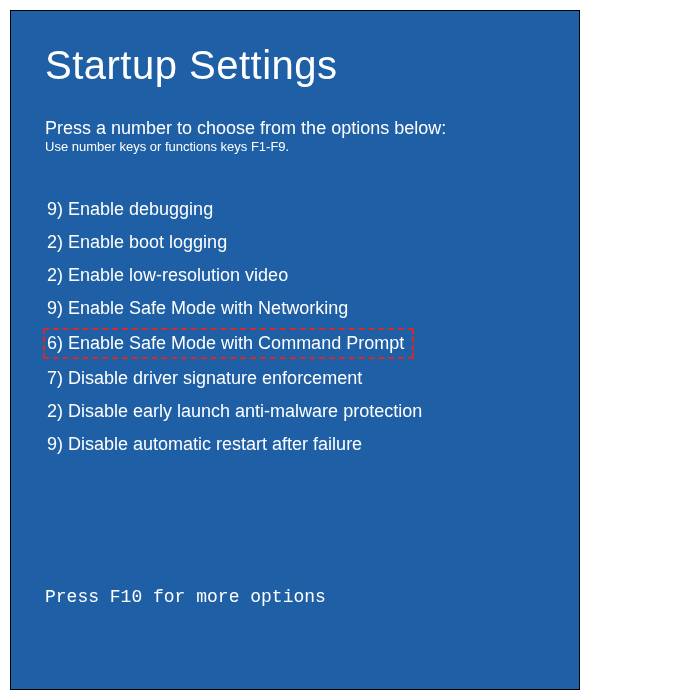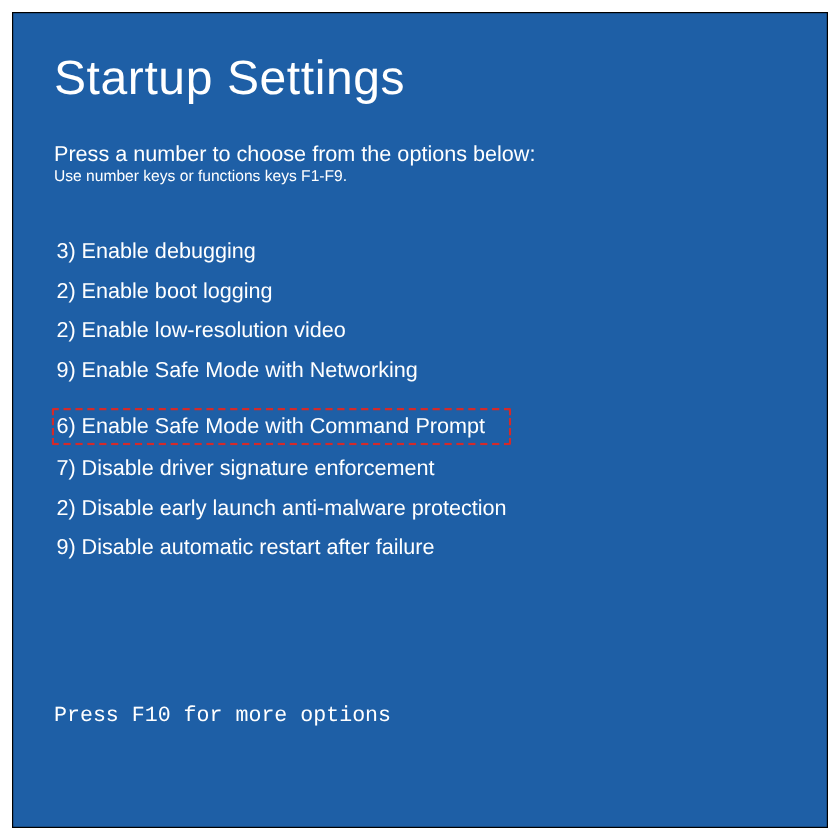--- a/index.html
+++ b/index.html
@@ -8,21 +8,21 @@
       box-sizing: border-box;
     }
     body {
       width: 700px;
       height: 700px;
       background: #fff;
       padding: 10px;
       font-family: "Segoe UI Light", "Segoe UI", Arial, sans-serif;
     }
     .screen {
-      width: 680px;
+      width: 570px;
       height: 680px;
       background: #1e5fa6;
       border: 1px solid #000;
       padding: 32px 34px;
       color: #fff;
       position: relative;
     }
     .title {
       font-size: 40px;
       font-weight: 300;
@@ -47,23 +47,22 @@
     .option {
       font-size: 18px;
       font-weight: 300;
       line-height: 1.5;
       width: fit-content;
       padding: 0 2px;
     }
     .option.highlighted {
       border: 2px dashed #d42a2a;
       border-radius: 2px;
-      padding: 0 20px 0 2px;
+      padding: 0 8px 0 2px;
       margin-left: -2px;
-      margin-top: 12px;
     }
     .footer {
       position: absolute;
       bottom: 78px;
       left: 34px;
       font-family: Liberation Mono, monospace;
     }
     .footer-line {
       font-size: 18px;
       font-weight: 300;
@@ -72,21 +71,21 @@
   </style>
 </head>
 <body>
 
 <div class="screen">
   <h1 class="title">Startup Settings</h1>
   <div class="subtitle">Press a number to choose from the options below:</div>
   <div class="hint">Use number keys or functions keys F1-F9.</div>
 
   <div class="option-list">
-    <div class="option"><span>3) Enable debugging</span></div>
+    <div class="option"><span>9) Enable debugging</span></div>
     <div class="option"><span>2) Enable boot logging</span></div>
     <div class="option"><span>2) Enable low-resolution video</span></div>
     <div class="option"><span>9) Enable Safe Mode with Networking</span></div>
     <div class="option highlighted"><span>6) Enable Safe Mode with Command Prompt</span></div>
     <div class="option"><span>7) Disable driver signature enforcement</span></div>
     <div class="option"><span>2) Disable early launch anti-malware protection</span></div>
     <div class="option"><span>9) Disable automatic restart after failure</span></div>
   </div>
 
   <div class="footer">

